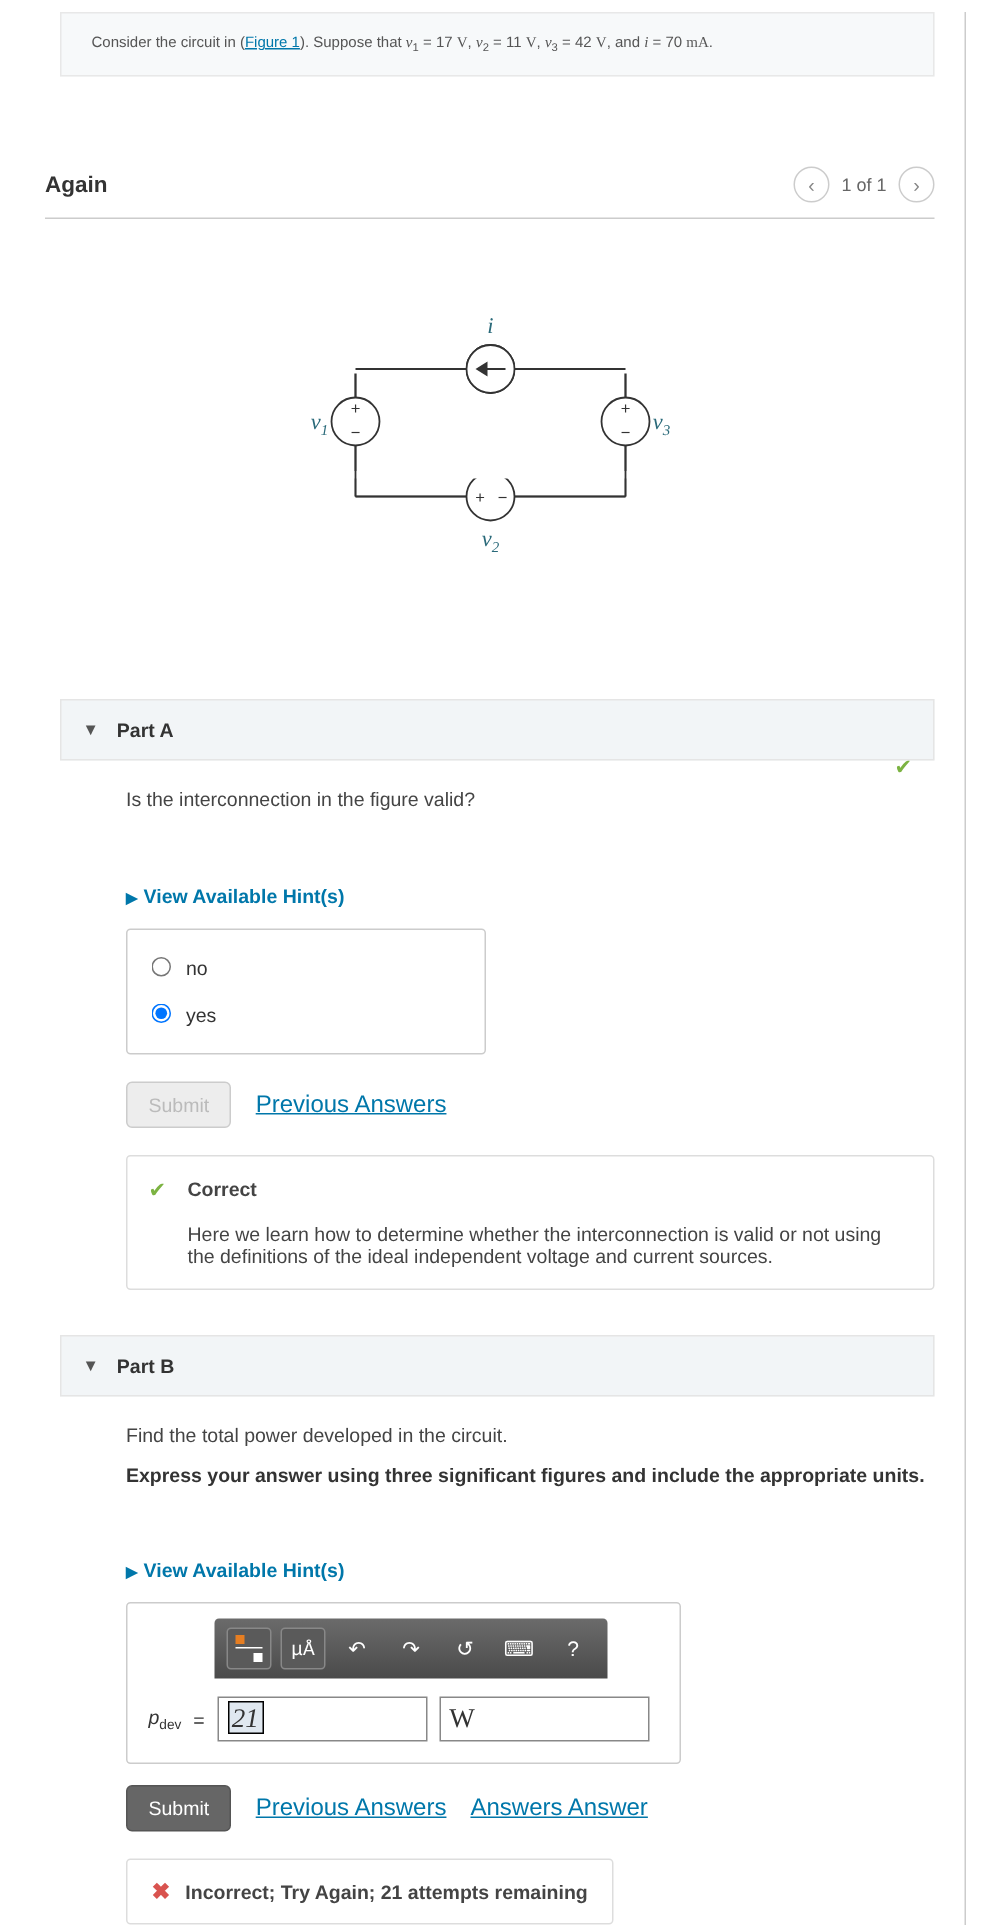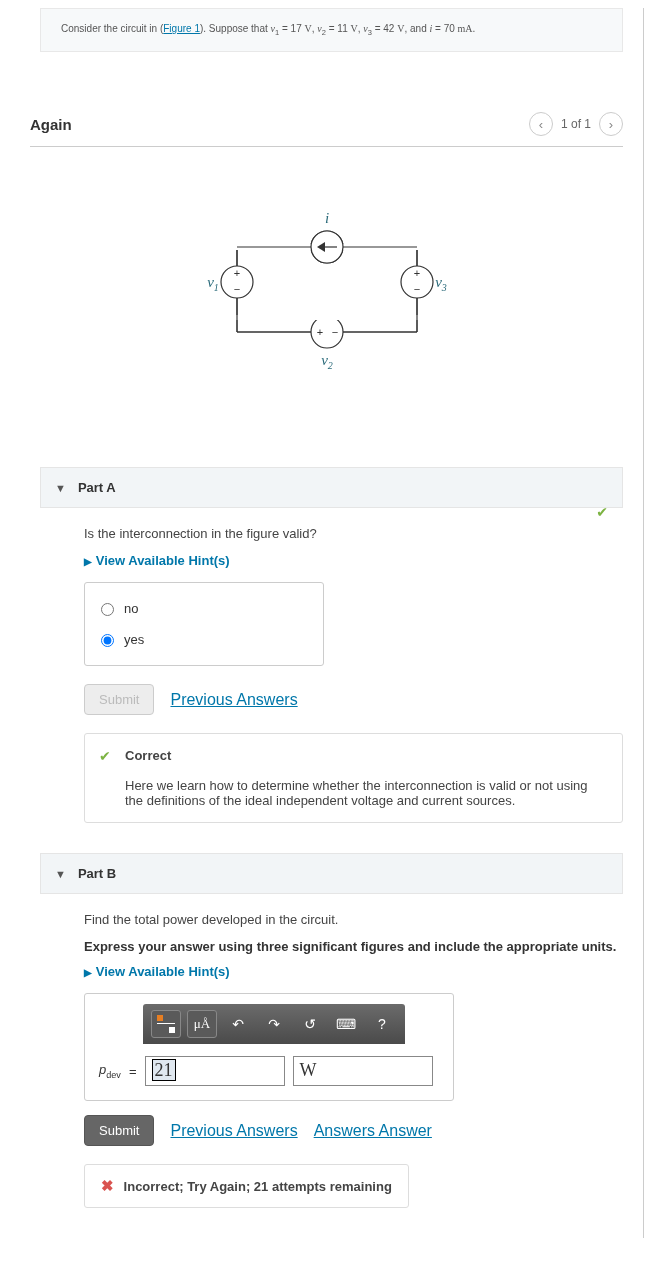--- a/index.html
+++ b/index.html
@@ -56,31 +56,31 @@
   align-items: center;
   gap: 12px;
   position: relative;
 }
 .caret { color: #555; font-size: 11px; }
 .part-title { font-weight: bold; font-size: 13px; color: #333; }
 .check-mark { color: #7cb342; position: absolute; right: 14px; top: 36px; font-size: 14px; }
 .part-body { padding: 18px 0 10px 44px; }
 .question { margin-bottom: 12px; color: #444; }
 .instruction { font-weight: bold; margin-bottom: 10px; color: #333; }
-.hints-link { color: #0077aa; font-weight: bold; font-size: 13px; cursor: pointer; margin-bottom: 14px; display: inline-block; }
+.hints-link { color: #0077aa; font-weight: bold; font-size: 13px; cursor: pointer; margin-bottom: 14px; display: inline-block; margin-top: 38px; }
 .hints-link .tri { font-size: 10px; margin-right: 4px; }
 
 .options-box {
   border: 1px solid #ccc;
   border-radius: 3px;
   width: 240px;
   padding: 10px 0;
   margin-bottom: 18px;
 }
-.option-row { padding: 8px 16px; display: flex; align-items: flex-end; gap: 10px; }
+.option-row { padding: 8px 16px; display: flex; align-items: flex-start; gap: 10px; }
 
 .submit-row { display: flex; align-items: center; gap: 16px; margin-bottom: 18px; }
 .submit-btn {
   background: #ededed; border: 1px solid #ccc; color: #bbb;
   padding: 7px 14px; font-size: 13px; border-radius: 4px;
 }
 .submit-btn.active { background: #666; color: #fff; border: 1px solid #555; cursor: pointer; }
 .link { color: #0077aa; text-decoration: underline; font-size: 16px; cursor: pointer; }
 
 .feedback-box {
@@ -129,21 +129,21 @@
   display: flex; align-items: center; gap: 8px;
   padding: 12px 10px 14px 14px;
 }
 .pdev-label { font-style: italic; font-family: Liberation Sans, sans-serif; font-size: 13px; }
 .pdev-label sub { font-size: 0.7em; font-style: normal; }
 .val-input, .unit-input {
   border: 1px solid #888; height: 30px; padding: 3px 6px;
   font-family: 'Times New Roman', serif; font-size: 18px;
 }
 .val-input { width: 140px; }
-.val-input .caret-box { border: 1px solid #000; padding: 0 2px; background: #e0e8f0; }
+.val-input .caret-box { border: 1px solid #000; padding: 0 2px; background: #e0e8f0; font-style: italic; }
 .unit-input { width: 140px; font-family: 'Times New Roman', serif; }
 
 .incorrect-box {
   border: 1px solid #ddd; border-radius: 3px;
   padding: 12px 16px; display: flex; align-items: center; gap: 10px;
   width: fit-content;
 }
 .incorrect-box .x-icon { color: #d9534f; font-weight: bold; font-size: 15px; }
 .incorrect-box .msg { font-weight: bold; color: #444; }
 </style>
@@ -260,21 +260,21 @@
     <div class="instruction">Express your answer using three significant figures and include the appropriate units.</div>
     <div class="hints-link"><span class="tri">▶</span><span>View Available Hint(s)</span></div>
 
     <div class="answer-area">
       <div class="toolbar">
         <div class="tool-btn framed">
           <div class="fraction-icon">
                 <div class="fraction-bar"></div>
               </div>
         </div>
-        <div class="tool-btn framed" style="font-family:Liberation Serif, serif;font-size:13px;">μÅ</div>
+        <div class="tool-btn framed" style="font-family:Liberation Mono, monospace;font-size:13px;">μÅ</div>
         <div class="tool-btn">↶</div>
         <div class="tool-btn">↷</div>
         <div class="tool-btn">↺</div>
         <div class="tool-btn">⌨</div>
         <div class="tool-btn">?</div>
       </div>
       <div class="input-row">
         <span class="pdev-label"><span>p</span><sub>dev</sub></span>
         <span> = </span>
         <div class="val-input"><span class="caret-box">21</span></div>

